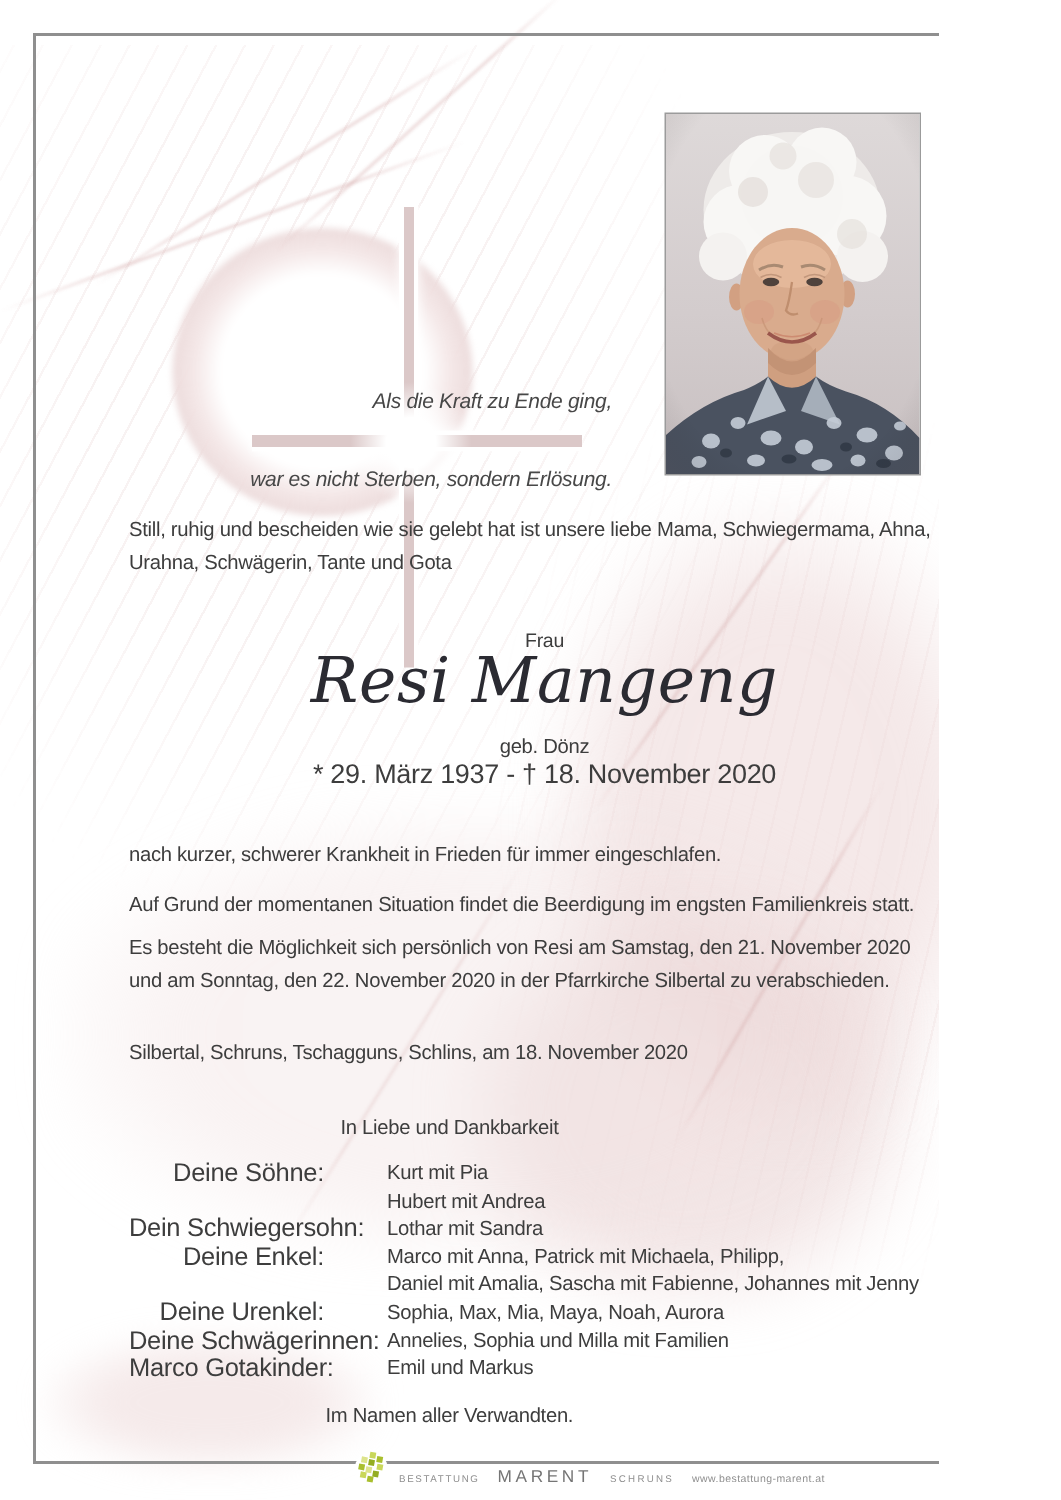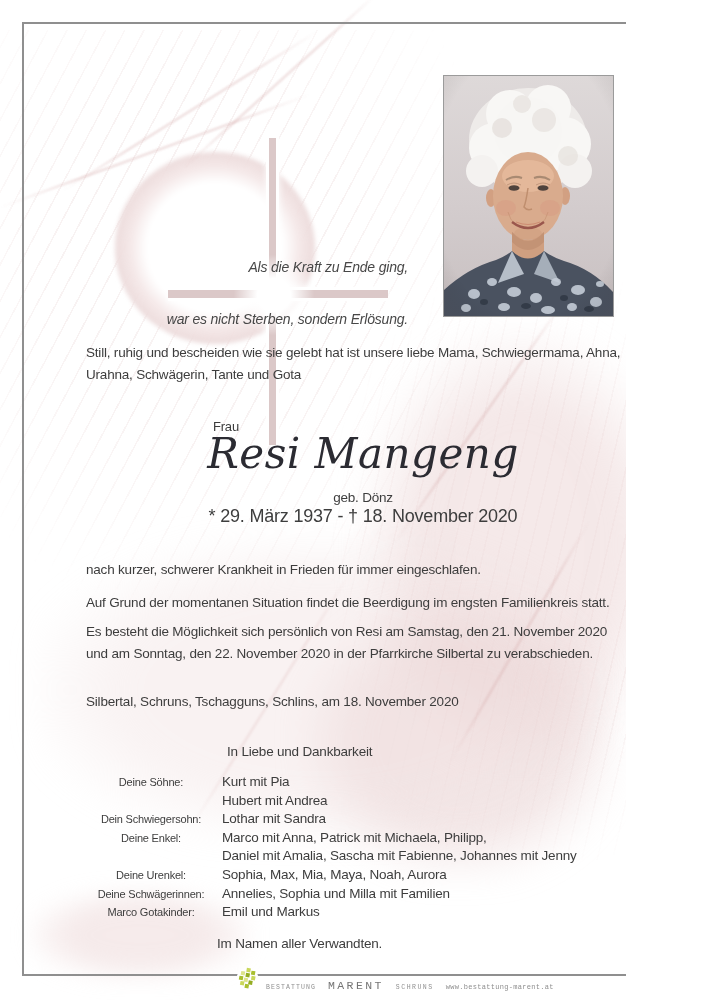--- a/index.html
+++ b/index.html
@@ -78,43 +78,43 @@
   
   .t{
     position:absolute; z-index:4; color:#3d3d3d;
     font-size:13.5px; line-height:21.5px; letter-spacing:-0.2px;
     white-space:pre-line;
   }
   .quote{
     left:110px; top:228px; width:298px; text-align:right;
     font-style:italic; color:#474747; font-size:14px; line-height:26px;
   }
-  .salutation{left:213px; top:416px; width:300px; text-align:left; font-size:13px;}
+  .salutation{left:213px; top:416px; width:300px; text-align:center; font-size:13px;}
   .name{
     left:183px; top:428px; width:360px; text-align:center;
     font-family:"DejaVu Serif", serif; font-style:italic;
     font-size:42px; line-height:52px; color:#2b2b32; letter-spacing:0.5px;
   }
   .maiden{left:213px; top:487px; width:300px; text-align:center;}
   .dates{left:183px; top:506px; width:360px; text-align:center; font-size:18px;}
   .passing{left:86px; top:559px;}
   .funeral{left:86px; top:592px;}
   .farewell{left:86px; top:621px;}
   .intro{left:86px; top:342px;}
   .places{left:86px; top:691px;}
   .gratitude{left:227px; top:741px;}
   .closing{left:217px; top:933px;}
   .family{left:86px; top:773px; z-index:4; position:absolute;}
   .family .row{display:flex; line-height:18.6px;}
-  .family .fl{width:130px; text-align:center; white-space:nowrap; color:#3d3d3d; font-size:11px; letter-spacing:-0.2px; margin-right:6px;}
-  .family .fv{white-space:nowrap; color:#3d3d3d; font-size:13.5px; letter-spacing:-0.2px;}
+  .family .fl{width:130px; text-align:right; white-space:nowrap; color:#3d3d3d; font-size:17px; letter-spacing:-0.2px; margin-right:6px;}
+  .family .fv{white-space:nowrap; color:#3d3d3d; font-size:13.5px; letter-spacing:-0.2px;margin-left:36px;}
   
   .footer{
     position:absolute; left:236px; top:966px; z-index:6;
-    display:flex; align-items:center;font-family:Liberation Mono, monospace;
+    display:flex; align-items:center;
   }
   .footer .logo{width:23px; height:26px; margin-right:7px;}
   .footer .ftext{display:flex; align-items:baseline; column-gap:12px; padding-top:12px;}
   .f-pre{font-size:6.5px; letter-spacing:1.1px; color:#8f8f8f;}
   .f-name{font-size:11.5px; letter-spacing:2.4px; color:#757575;}
   .f-loc{font-size:6.5px; letter-spacing:1.5px; color:#8f8f8f;}
   .f-web{font-size:7px; letter-spacing:0.3px; color:#8f8f8f;}
 </style>
 </head>
 <body>

